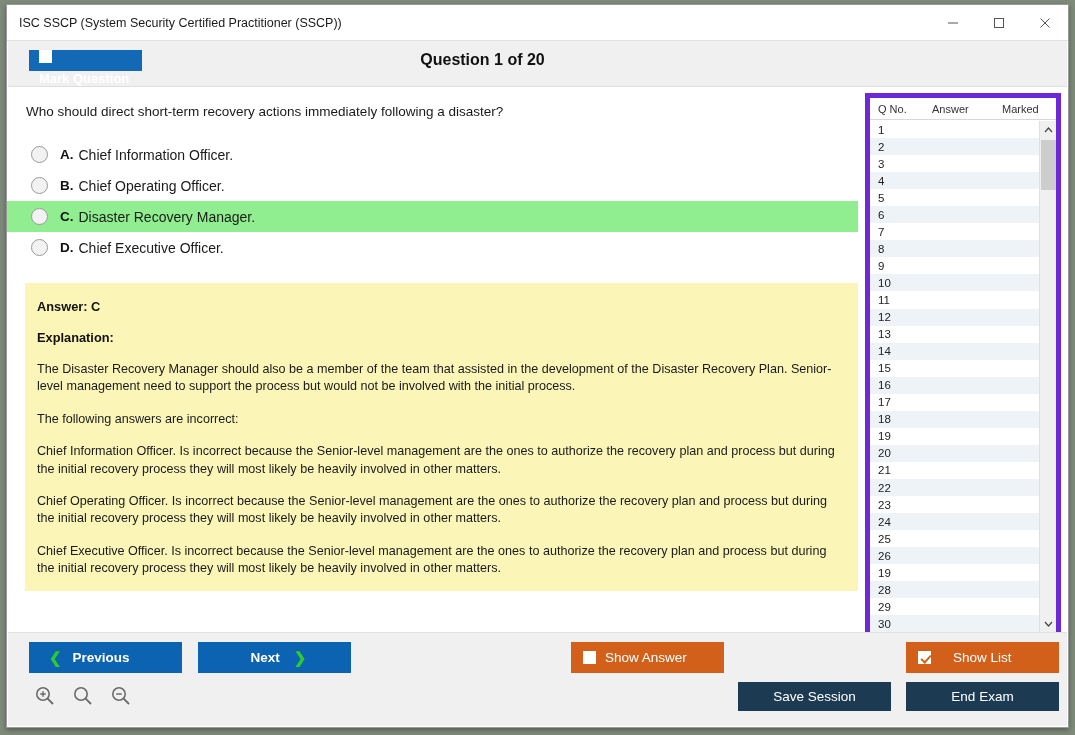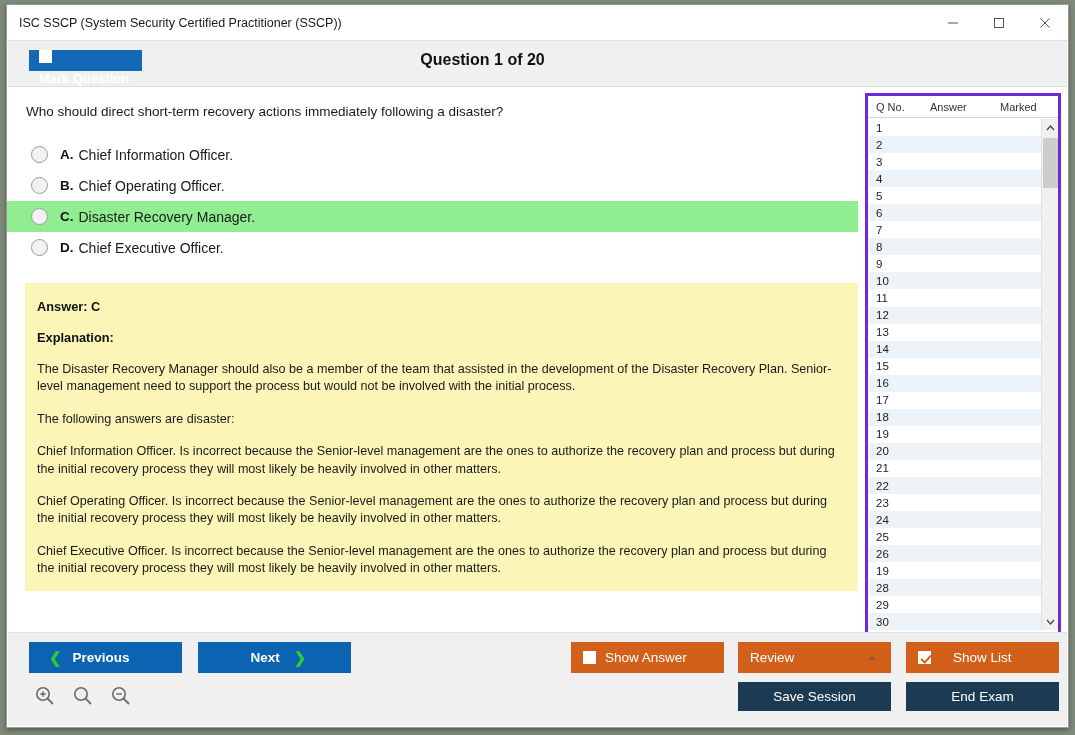--- a/index.html
+++ b/index.html
@@ -120,21 +120,21 @@
     line-height: 1.38; margin: 0 0 15px 0;
   }
   .ex-p:last-child { margin-bottom: 0; }
 
   
   .qlist {
     position: absolute;
     left: 858px; top: 88px;
     width: 196px; height: 624px;
     background: #ffffff;
-    border: 3px solid #6d28d9;
+    border: 5px solid #6d28d9;
   }
   .ql-head {
     position: relative; height: 22px;
     background: #ffffff;
     border-bottom: 1px solid #d8d8d8;
     font-size: 11px; color: #333;
   }
   .ql-head span { position: absolute; top: 5px; }
   .ql-h0 { left: 8px; }
   .ql-h1 { left: 62px; }
@@ -281,21 +281,21 @@
         <span class="opt-letter">D.</span>
         <span class="opt-text">Chief Executive Officer.</span>
       </div>
     </div>
 
   <div class="explain">
     <div class="ex-head">Answer: C</div>
     <div class="ex-head">Explanation:</div>
     <div id="ex-body">
         <div class="ex-p">The Disaster Recovery Manager should also be a member of the team that assisted in the development of the Disaster Recovery Plan. Senior-level management need to support the process but would not be involved with the initial process.</div>
-        <div class="ex-p">The following answers are disaster:</div>
+        <div class="ex-p">The following answers are incorrect:</div>
         <div class="ex-p">Chief Information Officer. Is incorrect because the Senior-level management are the ones to authorize the recovery plan and process but during the initial recovery process they will most likely be heavily involved in other matters.</div>
         <div class="ex-p">Chief Operating Officer. Is incorrect because the Senior-level management are the ones to authorize the recovery plan and process but during the initial recovery process they will most likely be heavily involved in other matters.</div>
         <div class="ex-p">Chief Executive Officer. Is incorrect because the Senior-level management are the ones to authorize the recovery plan and process but during the initial recovery process they will most likely be heavily involved in other matters.</div>
       </div>
   </div>
 
   <div class="qlist">
     <div class="ql-head">
       <span class="ql-h0">Q No.</span>
       <span class="ql-h1">Answer</span>
@@ -418,24 +418,20 @@
     <button class="fbtn blue btn-next">
       <span>Next</span>
       <span class="chev">❯</span>
     </button>
 
     <button class="fbtn orange btn-showanswer">
       <span class="cbox" id="sa-cbox"></span>
       <span>Show Answer</span>
     </button>
 
-    <button class="fbtn orange btn-review">
-      <span>Review</span>
-      <span class="caret-up"></span>
-    </button>
 
     <button class="fbtn orange btn-showlist">
       <span class="cbox checked" id="sl-cbox"></span>
       <span>Show List</span>
     </button>
 
     <button class="fbtn navy btn-save">
       <span>Save Session</span>
     </button>
 

